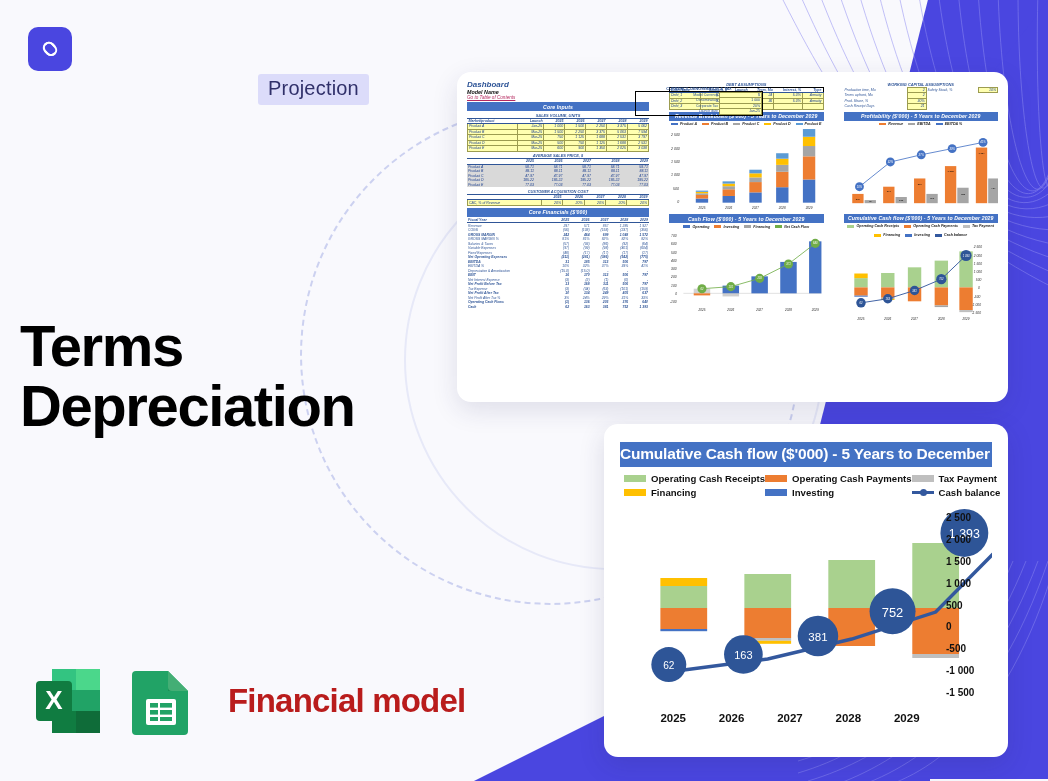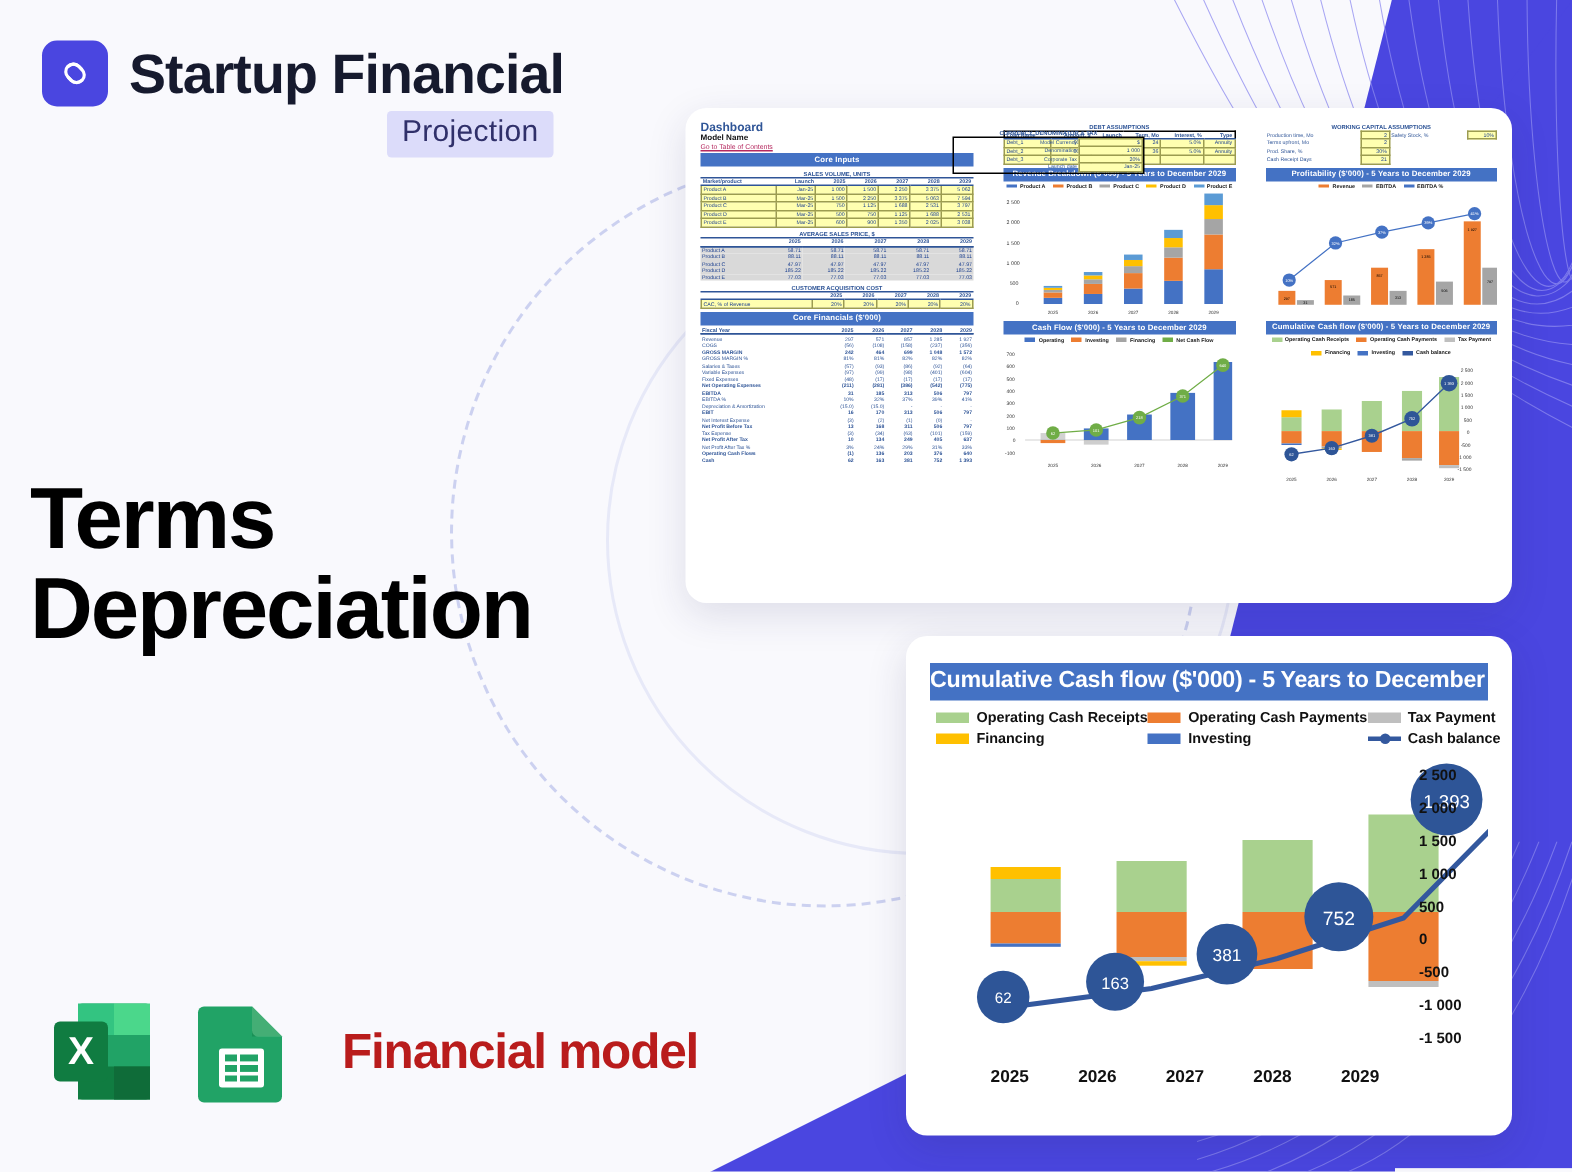--- a/index.html
+++ b/index.html
@@ -102,20 +102,21 @@
     box-shadow: 0 8px 26px rgba(40,40,90,.13);
     overflow: hidden; padding: 8px 10px;
     font-family: "Liberation Sans", sans-serif;
   }
   .dash-grid {
     display: grid;
     grid-template-columns: 182px 1fr 1fr;
     grid-template-rows: auto;
     gap: 20px;
     font-size: 3.4px;
+    font-style: italic;
   }
   .sec-bar {
     background: #4472c4; color: #fff; text-align: center;
     font-weight: bold; font-size: 5.2px; padding: 1.5px 0;
     margin: 2px 0 1px 0; letter-spacing: .1px;
   }
   .mini-title { color:#2f5597; font-weight:bold; font-size:8px; }
   .mini-sub { color:#111; font-weight:bold; font-size:5.4px; }
   .mini-link { color:#b5295f; font-size:4.6px; text-decoration: underline; }
   .tbl { width:100%; border-collapse: collapse; font-size:3.5px; }
@@ -222,21 +223,20 @@
   </svg>
 </div>
 
 <div class="logo-row">
   <div class="logo-mark">
     <svg width="28" height="28" viewBox="0 0 28 28" fill="none">
       <path d="M9.6 9.2a5 5 0 0 1 7 0l2 2.2a5 5 0 0 1-6.9 7.3l-2.2-2.1" stroke="#fff" stroke-width="2.1" stroke-linecap="round"></path>
       <path d="M18.4 18.6a5 5 0 0 1-7 0l-2-2.2a5 5 0 0 1 6.9-7.3l2.2 2.1" stroke="#fff" stroke-width="2.1" stroke-linecap="round"></path>
     </svg>
   </div>
-  <div class="logo-text">Startup Financial</div>
 </div>
 <div class="sub-badge">Projection</div>
 
 <div class="main-title">
   <div>Terms</div>
   <div>Depreciation</div>
 </div>
 
 <div class="badges">
   <span class="badge-icon">

